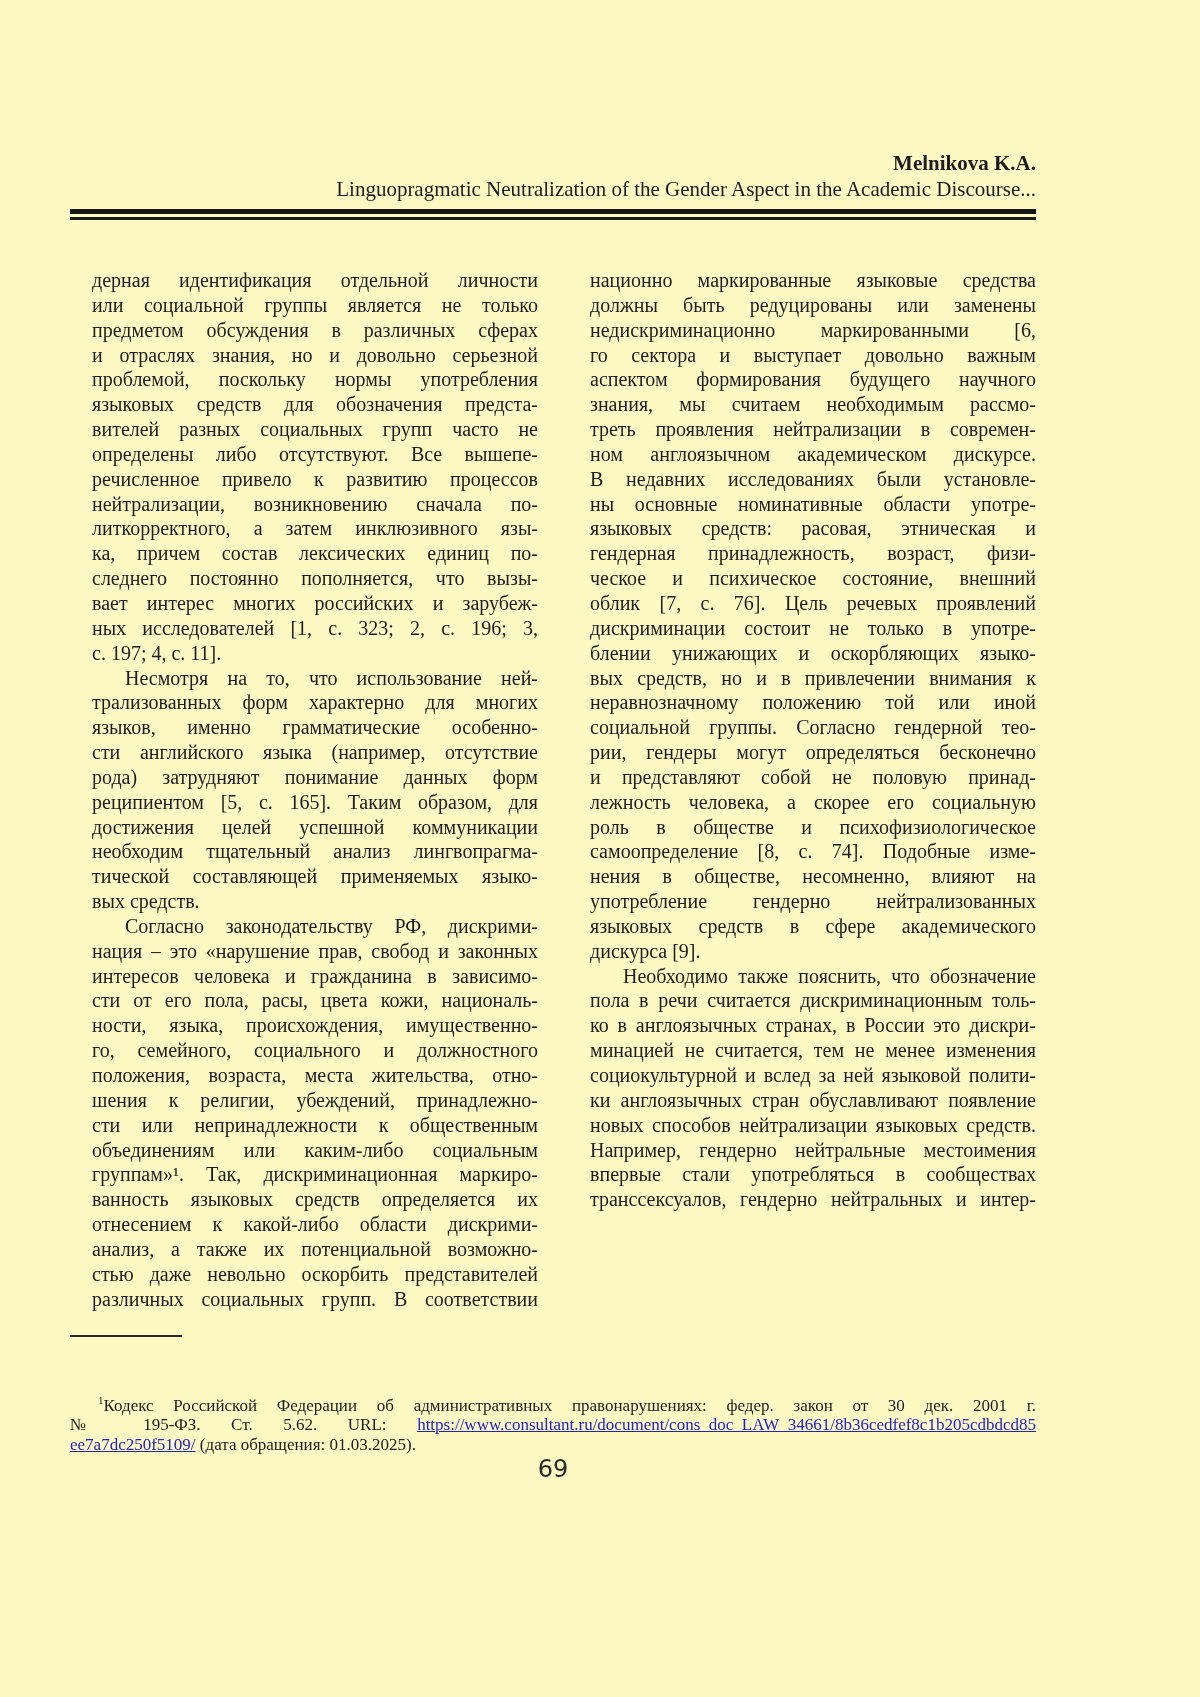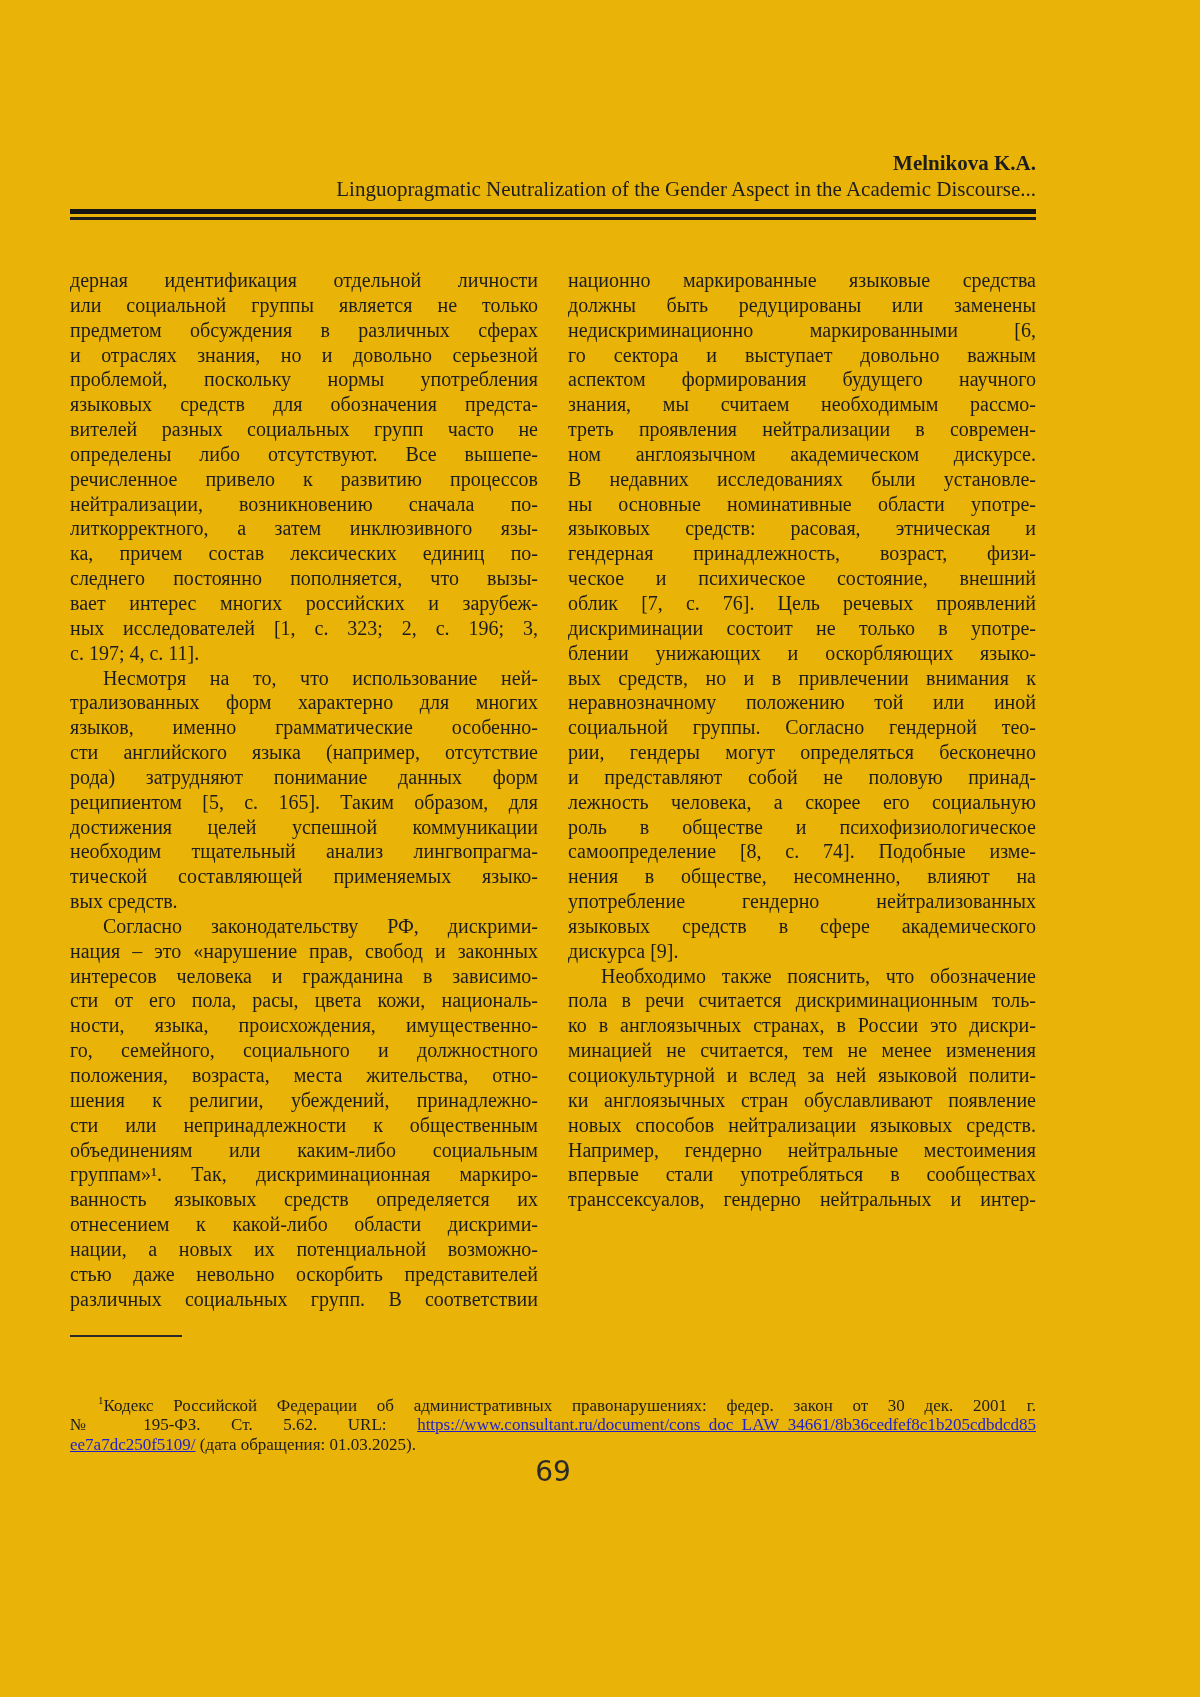--- a/index.html
+++ b/index.html
@@ -1,20 +1,20 @@
 <!DOCTYPE html>
 <html lang="ru" style="--link-color: #2222cc;"><head>
 <meta charset="utf-8">
 <style>
   html,body { margin:0; padding:0; background:#e8e8e8; }
   .page {
     position:relative;
     width:1200px; height:1697px;
     margin:0 auto;
-    background:#eab308;
+    background:#fef9c3;
     font-family:"Liberation Serif","DejaVu Serif",serif;
     color:#1d1d1d;
     overflow:hidden;
   }
   
   .running-head {
     position:absolute; left:70px; top:150px; width:966px;
     text-align:right; line-height:26px; font-size:21px;
   }
   .running-head .author { font-weight:bold; }
@@ -22,21 +22,21 @@
     position:absolute; left:70px; top:209px; width:966px;
     height:3px;
     border-top:5px solid #151515;
     border-bottom:3px solid #1c1c1c;
   }
   
   .columns {
     position:absolute; left:70px; top:268px; width:966px;
     display:flex; gap:30px;
   }
-  .col { width:468px; }
+  .col { width:468px;margin-left:22px; }
   .para { margin:0; }
   .ln {
     font-size:20px;
     line-height:24.85px;
     text-align:justify;
     text-align-last:justify;
     white-space:normal;
   }
   .ln.flush { text-align-last:left; }
   .ln.ind  { text-indent:33px; }
@@ -56,21 +56,21 @@
   a.fn-link {
     color:var(--link-color,#2222cc);
     text-decoration:underline;
     word-break:break-all;
   }
   
   .page-number {
     position:absolute; left:70px; top:1455px; width:966px;
     text-align:center;
     font-family:"DejaVu Sans","Liberation Sans",sans-serif;
-    font-size:28px; color:#2a2a2a;
+    font-size:24px; color:#2a2a2a;
   }
 </style>
 </head>
 <body>
 
 <div class="page">
 
   <div class="running-head">
     <div class="author">Melnikova K.A.</div>
     <div class="title">Linguopragmatic Neutralization of the Gender Aspect in the Academic Discourse...</div>
@@ -117,21 +117,21 @@
           <div class="ln">сти от его пола, расы, цвета кожи, националь-</div>
           <div class="ln">ности, языка, происхождения, имущественно-</div>
           <div class="ln">го, семейного, социального и должностного</div>
           <div class="ln">положения, возраста, места жительства, отно-</div>
           <div class="ln">шения к религии, убеждений, принадлежно-</div>
           <div class="ln">сти или непринадлежности к общественным</div>
           <div class="ln">объединениям или каким-либо социальным</div>
           <div class="ln">группам»¹. Так, дискриминационная маркиро-</div>
           <div class="ln">ванность языковых средств определяется их</div>
           <div class="ln">отнесением к какой-либо области дискрими-</div>
-          <div class="ln">нации, а новых их потенциальной возможно-</div>
+          <div class="ln">анализ, а также их потенциальной возможно-</div>
           <div class="ln">стью даже невольно оскорбить представителей</div>
           <div class="ln">различных социальных групп. В соответствии</div>
         </div>
       </div>
     <div class="col">
         <div class="para">
           <div class="ln">национно маркированные языковые средства</div>
           <div class="ln">должны быть редуцированы или заменены</div>
           <div class="ln">недискриминационно маркированными [6,</div>
           <div class="ln">го сектора и выступает довольно важным</div>

